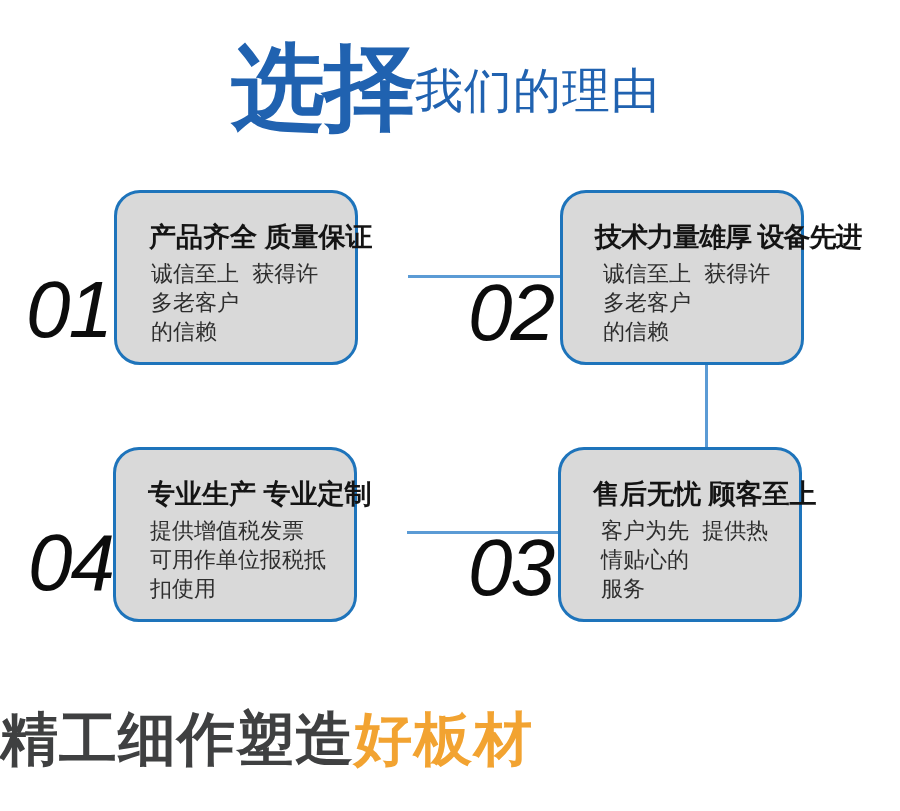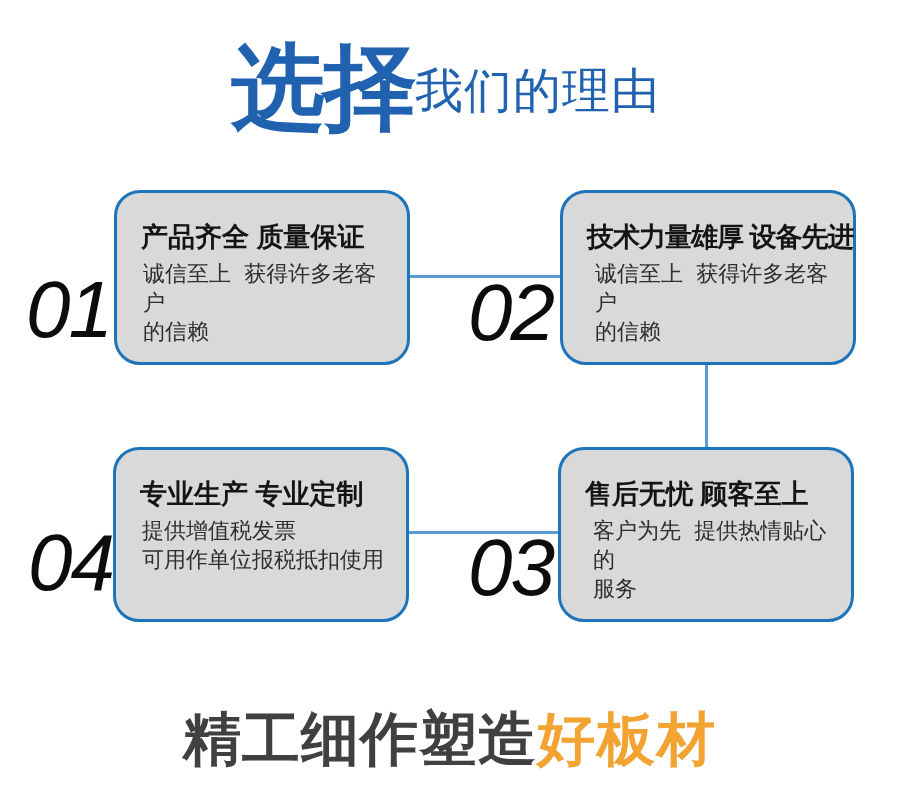--- a/index.html
+++ b/index.html
@@ -36,25 +36,25 @@
   }
 
   
   .line{position:absolute;background:var(--connector-blue);}
   .line.h1{left:408px;top:275px;width:154px;height:3px;}
   .line.v1{left:705px;top:362px;width:3px;height:88px;}
   .line.h2{left:407px;top:531px;width:153px;height:3px;}
 
   
   .card{
-    position:absolute;width:296px;height:175px;
+    position:absolute;width:244px;height:175px;
     background:var(--card-bg);
     border:3px solid var(--border-blue);
     border-radius:26px;
-    padding:26px 20px 0 24px;
+    padding:26px 20px 0 32px;
   }
   .card.c1{left:114px;top:190px;}
   .card.c2{left:560px;top:190px;}
   .card.c3{left:558px;top:447px;}
   .card.c4{left:113px;top:447px;}
   .card .card-title{
     font-size:27px;font-weight:700;color:var(--card-title);
     white-space:nowrap;letter-spacing:0px;
   }
   .card .card-desc{
@@ -72,21 +72,21 @@
     color:var(--number-black);font-weight:400;letter-spacing:-2px;
   }
   .num.n1{left:26px;top:270px;}
   .num.n2{left:468px;top:273px;}
   .num.n3{left:468px;top:528px;}
   .num.n4{left:28px;top:523px;}
 
   
   .footer{
     position:absolute;left:0;top:706px;width:900px;
-    text-align:center;white-space:nowrap;
+    text-align:left;white-space:nowrap;
     font-size:58px;line-height:1.15;font-weight:700;
   }
   .footer .dark{color:var(--footer-dark);letter-spacing:1px;}
   .footer .orange{color:var(--footer-orange);letter-spacing:2px;}
 </style>
 </head>
 <body>
 
 <div class="stage">
 

